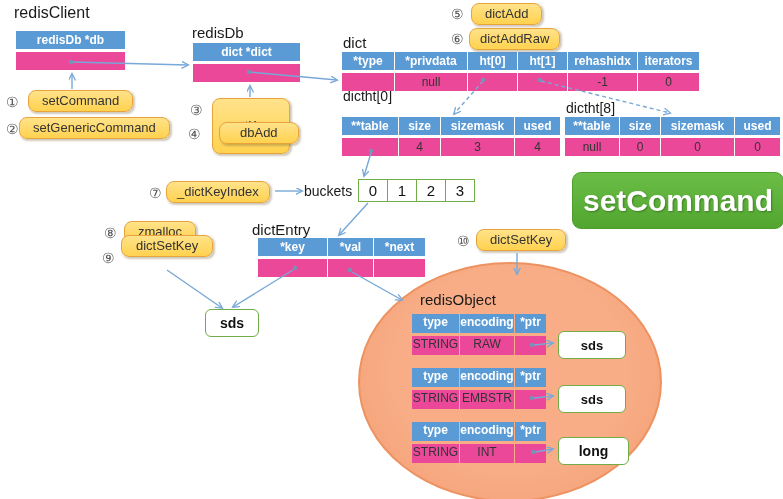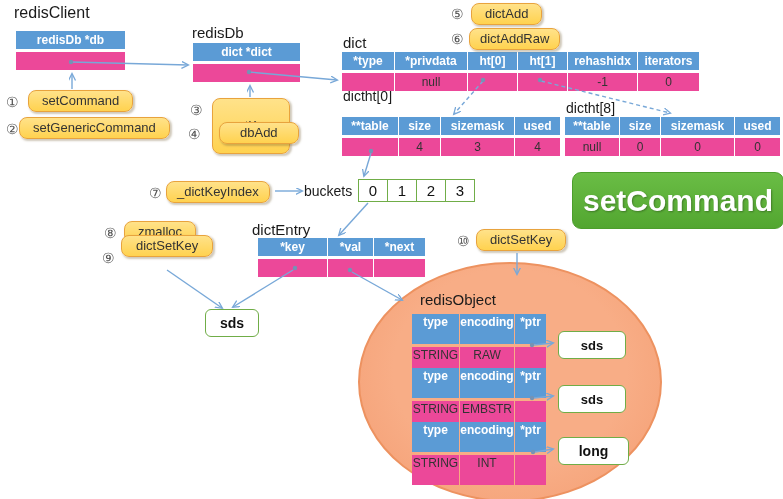--- a/index.html
+++ b/index.html
@@ -4,21 +4,21 @@
 <style>
   html,body{margin:0;padding:0;background:#fff;}
   .stage{position:relative;width:783px;height:499px;background:#fff;
          font-family:"Liberation Sans",sans-serif;overflow:hidden;}
   .title{position:absolute;font-size:15px;color:#1a1a1a;white-space:nowrap;}
   .tbl{position:absolute;}
   .row{display:flex;gap:1px;margin-bottom:3px;}
   .row .cell{height:18px;line-height:18px;text-align:center;font-size:12px;white-space:nowrap;overflow:hidden;}
   .hdr .cell{background:#5B9BD5;color:#fff;font-weight:bold;}
   .bdy .cell{background:#ec4899;color:#333;}
-  .ro .cell{height:30px;line-height:17px;}
+  .ro .cell{height:19px;line-height:17px;}
   .fn-btn{position:absolute;background:linear-gradient(#ffe28a,#ffd24f);
           border:1.5px solid #E8A33D;border-radius:8px;padding:1px 13px;
           font-size:13px;color:#333;box-shadow:1.5px 1.5px 2px rgba(120,100,60,.35);
           white-space:nowrap;height:18px;line-height:18px;}
   .circ{position:absolute;font-size:14px;color:#555;}
   .banner{position:absolute;left:572px;top:172px;width:210px;height:55px;
           background:linear-gradient(#6abd45,#52a630);border:1px solid #4c9e2c;
           border-radius:9px;color:#fff;font-weight:bold;font-size:30px;
           display:flex;align-items:center;justify-content:center;
           text-shadow:1px 1px 2px rgba(0,0,0,.3);}

